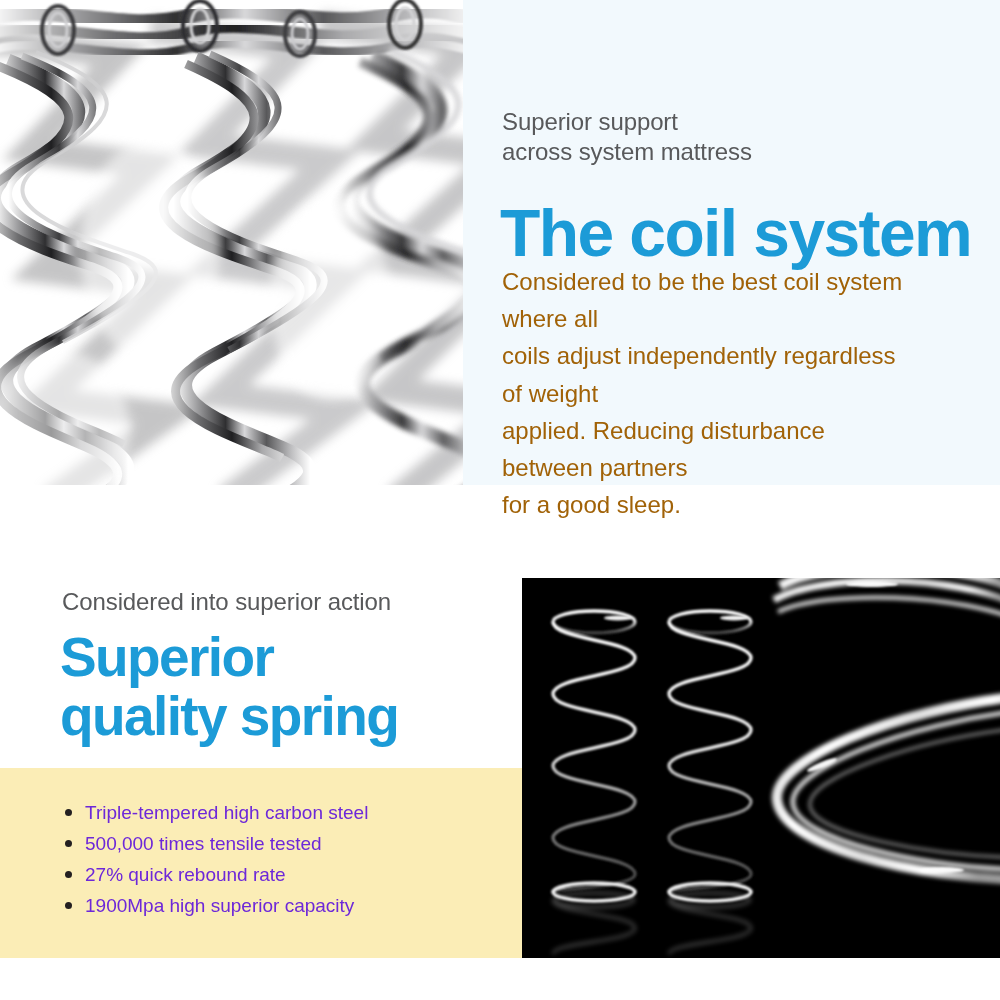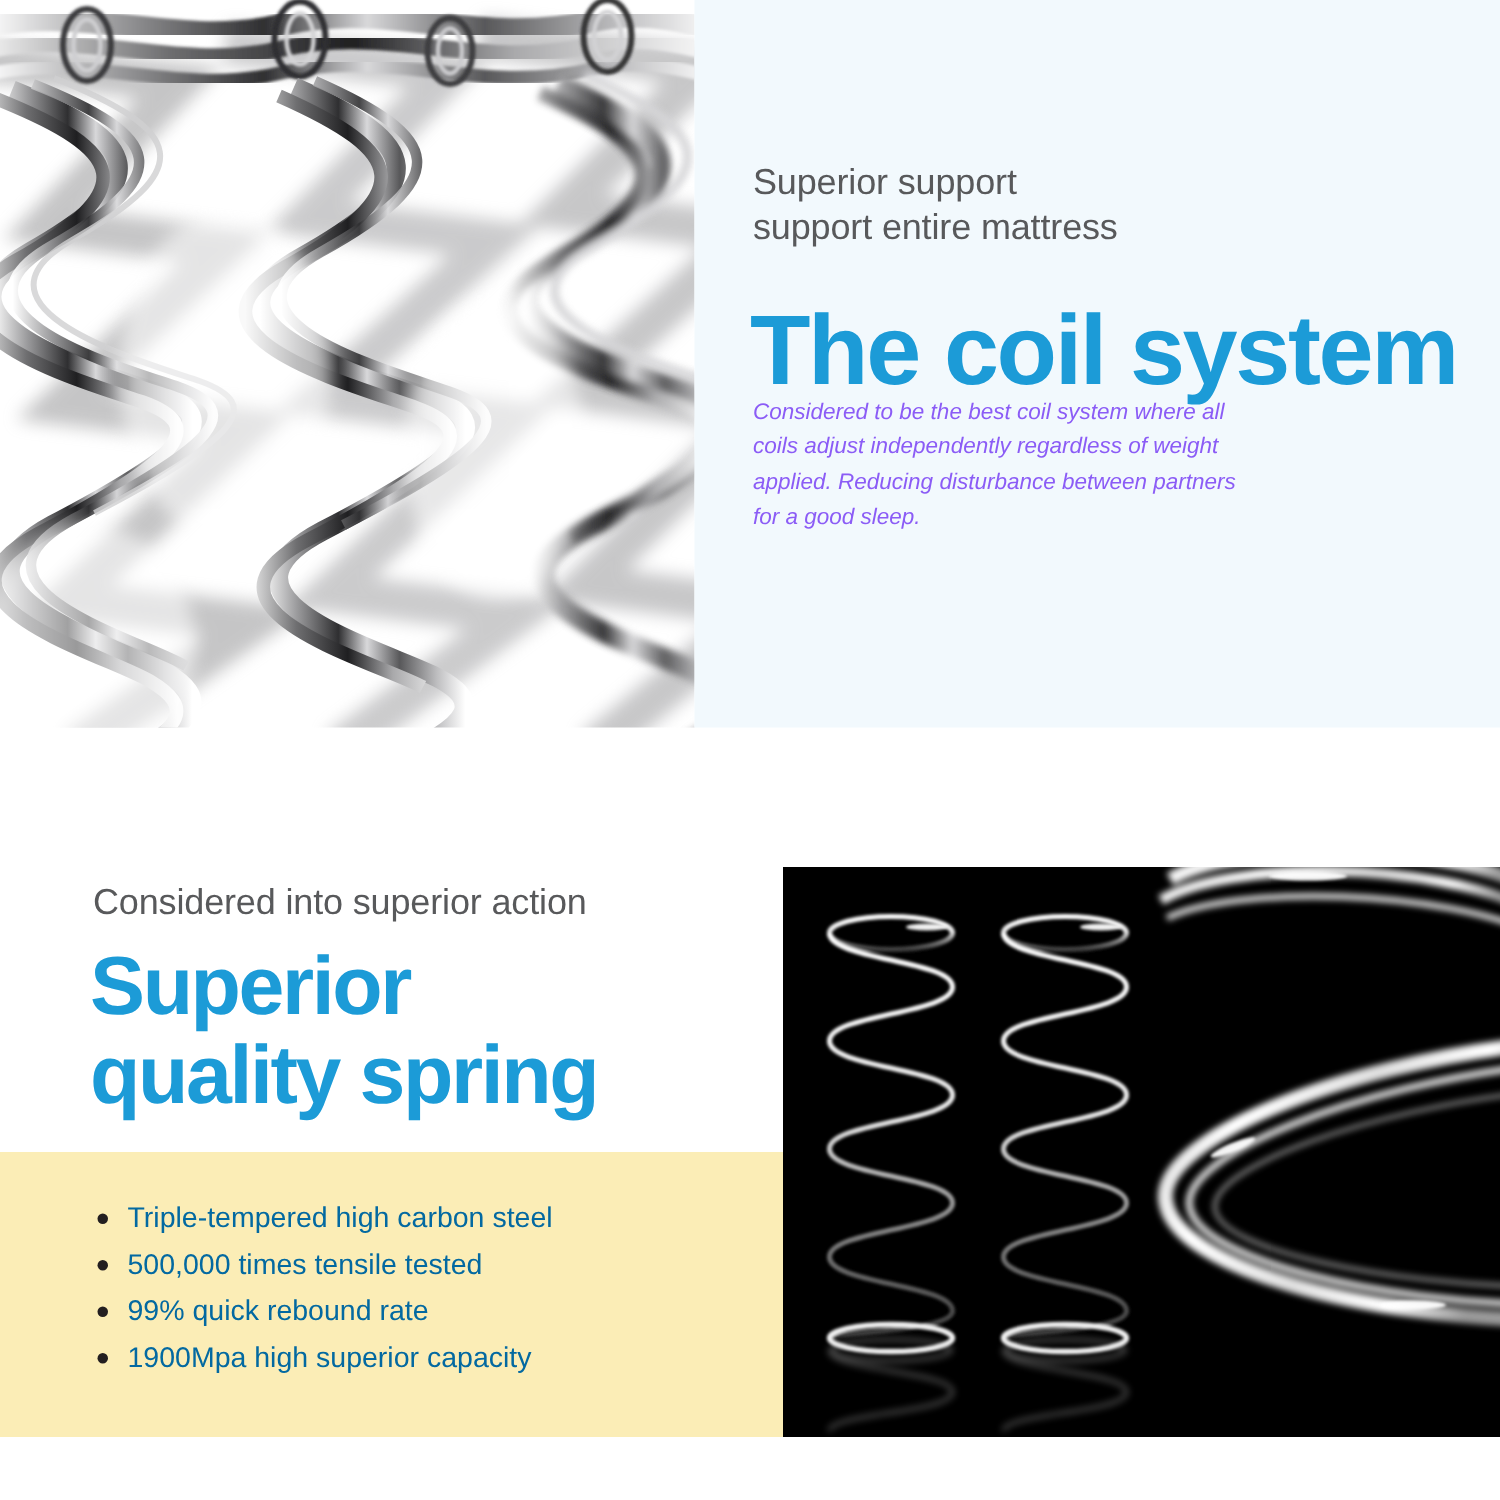--- a/index.html
+++ b/index.html
@@ -46,26 +46,25 @@
     white-space: pre-line;
   }
   .bigblue {
     color: #1c9bd7;
     font-weight: bold;
     letter-spacing: -1.6px;
     margin: 0;
     white-space: pre-line;
   }
   .bodytext {
-    color: #8b5cf6;
-    font-size: 15px;
+    color: #a16207;
+    font-size: 24px;
     line-height: 1.55;
     margin: 0;
     white-space: pre-line;
-    font-style: italic;
   }
 
   #coil-eyebrow { position:absolute; left: 39px; top: 107px; }
   #coil-title   { position:absolute; left: 37px; top: 200px; font-size: 66px; line-height: 1.0; }
   #coil-body    { position:absolute; left: 39px; top: 263px; width: 420px; }
 
   
   #spring-eyebrow { position:absolute; left: 62px; top: 587px; }
   #spring-title   { position:absolute; left: 60px; top: 628px; font-size: 55px; line-height: 1.07; }
 
@@ -74,21 +73,21 @@
     background: #fbedb6;
   }
   #bullet-list {
     position: absolute;
     left: 0; top: 800px; width: 500px;
     list-style: none;
     margin: 0; padding: 0;
   }
   #bullet-list li {
     position: relative;
-    color: #0369a1;
+    color: #6d28d9;
     font-size: 19px;
     line-height: 25px;
     padding-left: 85px;
     margin-bottom: 6px;
   }
   #bullet-list li .dot {
     position: absolute;
     left: 65px; top: 9px;
     width: 7px; height: 7px;
     border-radius: 50%;
@@ -184,21 +183,21 @@
       <g opacity="0.55" filter="url(#blurL)">
         <ellipse cx="150" cy="250" rx="70" ry="110" fill="#ffffff"></ellipse>
         <ellipse cx="330" cy="300" rx="60" ry="100" fill="#ffffff"></ellipse>
         <ellipse cx="60" cy="430" rx="70" ry="80" fill="#ffffff"></ellipse>
       </g>
     </svg>
   </div>
 
   <div id="coil-text-panel">
     <p id="coil-eyebrow" class="eyebrow">Superior support
-support entire mattress</p>
+across system mattress</p>
     <h1 id="coil-title" class="bigblue">The coil system</h1>
     <p id="coil-body" class="bodytext">Considered to be the best coil system where all
 coils adjust independently regardless of weight
 applied. Reducing disturbance between partners
 for a good sleep.</p>
   </div>
 </div>
 
 <div id="bottom-section">
 
@@ -213,21 +212,21 @@
     <li>
       <span class="dot"></span>
       <span>Triple-tempered high carbon steel</span>
     </li>
     <li>
       <span class="dot"></span>
       <span>500,000 times tensile tested</span>
     </li>
     <li>
       <span class="dot"></span>
-      <span>99% quick rebound rate</span>
+      <span>27% quick rebound rate</span>
     </li>
     <li>
       <span class="dot"></span>
       <span>1900Mpa high superior capacity</span>
     </li>
   </ul>
 
   <div id="spring-photo" class="panel">
     <svg viewBox="0 0 478 380" preserveAspectRatio="none" aria-hidden="true">
       <defs>

